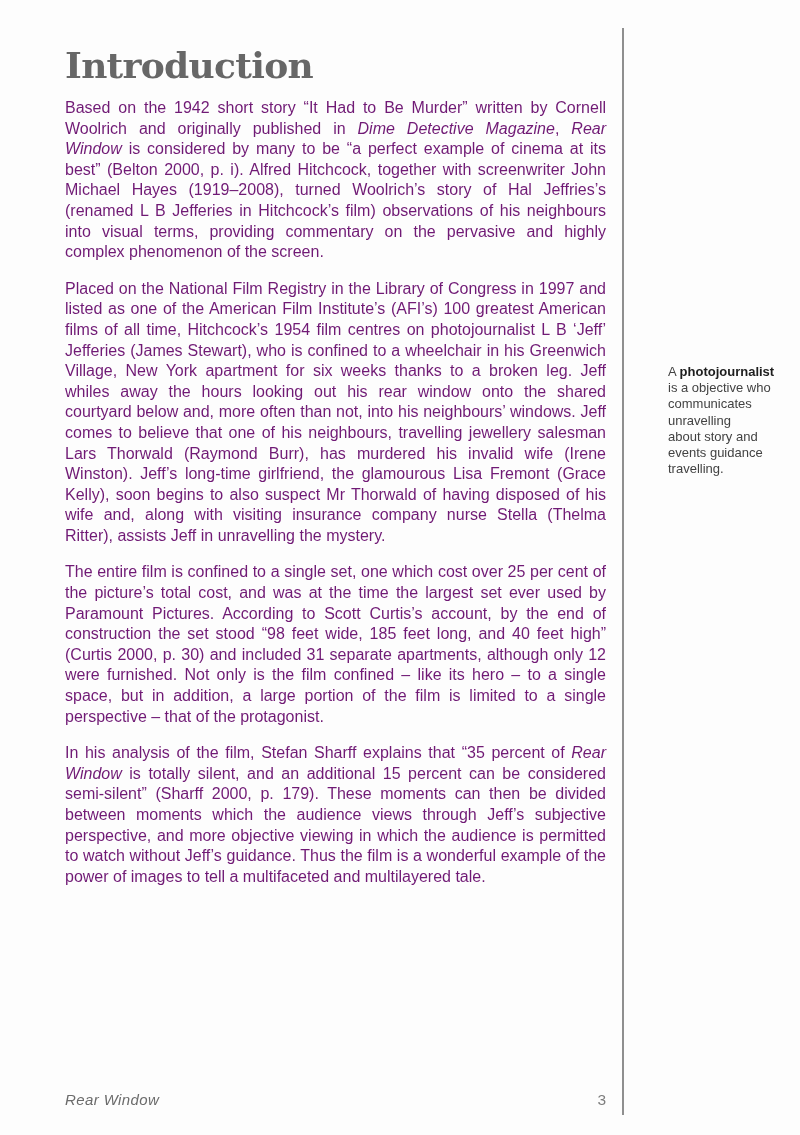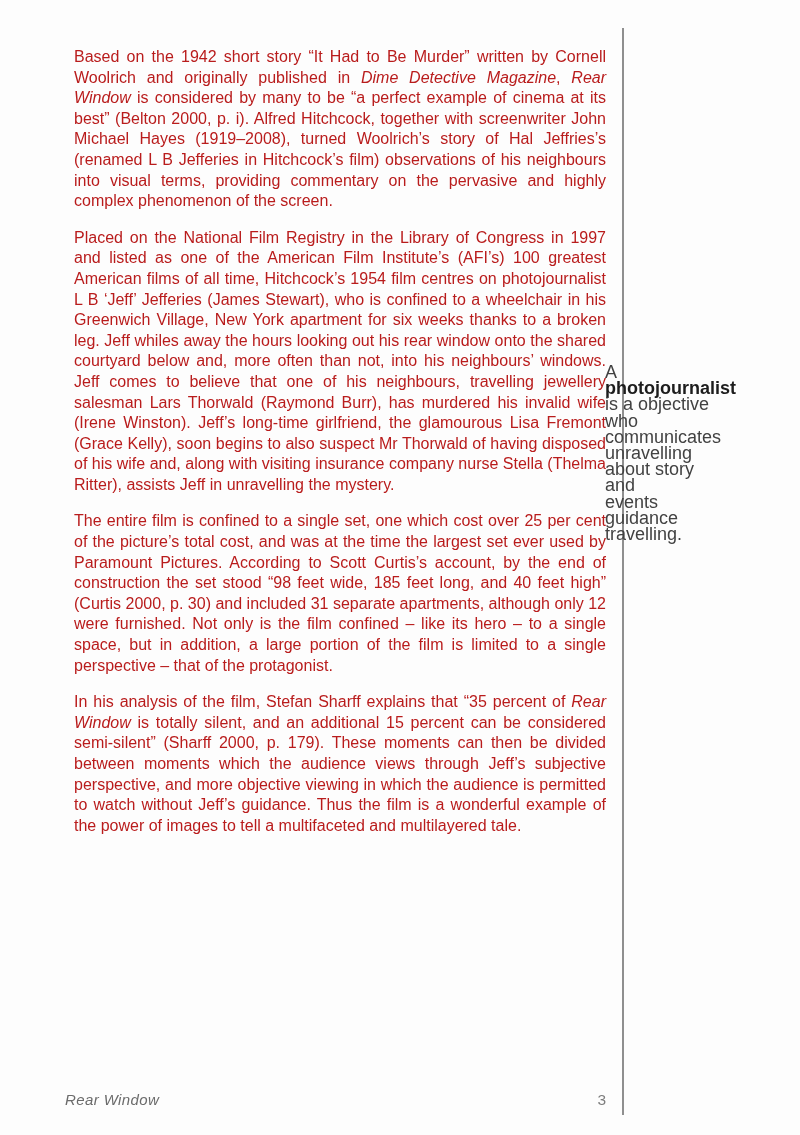--- a/index.html
+++ b/index.html
@@ -31,31 +31,31 @@
     font-weight: bold;
     font-size: 36px;
     line-height: 36px;
     letter-spacing: -0.7px;
     color: #676767;
     margin: 0 0 15px 0;
   }
   .main p {
     font-size: 16px;
     line-height: 20.6px;
-    margin: 0 0 16px 9px;
+    margin: 0 0 16px 0;
     text-align: justify;
-    color: #b91c1c;
+    color: #701a75;
   }
   .it { font-style: italic; }
   .b  { font-weight: bold; }
   .note {
     position: absolute;
-    left: 605px;
+    left: 668px;
     width: 108px;
-    font-size: 18px;
+    font-size: 13px;
     line-height: 16.2px;
     color: #424242;
   }
   .note .b { color: #1d1d1d; }
   .note-1 { top: 364px; }
   .note-2 { top: 719px; }
   .footer {
     position: absolute;
     left: 65px;
     top: 1091px;
@@ -76,20 +76,21 @@
   }
 </style>
 </head>
 <body>
 
 <div class="page">
 
   <div class="divider"></div>
 
   <div class="main">
+    <h1 class="title">Introduction</h1>
     <div id="paragraphs">
         <p><span>Based on the 1942 short story “It Had to Be Murder” written by Cornell Woolrich and originally published in </span><span class="it">Dime Detective Magazine</span><span>, </span><span class="it">Rear Window</span><span> is considered by many to be “a perfect example of cinema at its best” (Belton 2000, p. i). Alfred Hitchcock, together with screenwriter John Michael Hayes (1919–2008), turned Woolrich’s story of Hal Jeffries’s (renamed L B Jefferies in Hitchcock’s film) observations of his neighbours into visual terms, providing commentary on the pervasive and highly complex phenomenon of the screen.</span></p>
         <p><span>Placed on the National Film Registry in the Library of Congress in 1997 and listed as one of the American Film Institute’s (AFI’s) 100 greatest American films of all time, Hitchcock’s 1954 film centres on photojournalist L B ‘Jeff’ Jefferies (James Stewart), who is confined to a wheelchair in his Greenwich Village, New York apartment for six weeks thanks to a broken leg. Jeff whiles away the hours looking out his rear window onto the shared courtyard below and, more often than not, into his neighbours’ windows. Jeff comes to believe that one of his neighbours, travelling jewellery salesman Lars Thorwald (Raymond Burr), has murdered his invalid wife (Irene Winston). Jeff’s long-time girlfriend, the glamourous Lisa Fremont (Grace Kelly), soon begins to also suspect Mr Thorwald of having disposed of his wife and, along with visiting insurance company nurse Stella (Thelma Ritter), assists Jeff in unravelling the mystery.</span></p>
         <p><span>The entire film is confined to a single set, one which cost over 25 per cent of the picture’s total cost, and was at the time the largest set ever used by Paramount Pictures. According to Scott Curtis’s account, by the end of construction the set stood “98 feet wide, 185 feet long, and 40 feet high” (Curtis 2000, p. 30) and included 31 separate apartments, although only 12 were furnished. Not only is the film confined – like its hero – to a single space, but in addition, a large portion of the film is limited to a single perspective – that of the protagonist.</span></p>
         <p><span>In his analysis of the film, Stefan Sharff explains that “35 percent of </span><span class="it">Rear Window</span><span> is totally silent, and an additional 15 percent can be considered semi-silent” (Sharff 2000, p. 179). These moments can then be divided between moments which the audience views through Jeff’s subjective perspective, and more objective viewing in which the audience is permitted to watch without Jeff’s guidance. Thus the film is a wonderful example of the power of images to tell a multifaceted and multilayered tale.</span></p>
       </div>
   </div>
 
   <div class="note note-1" id="note0"><span>A </span><span class="b">photojournalist</span><br><span>is a objective who</span><br><span>communicates</span><br><span>unravelling</span><br><span>about story and</span><br><span>events guidance</span><br><span>travelling.</span></div>
 

